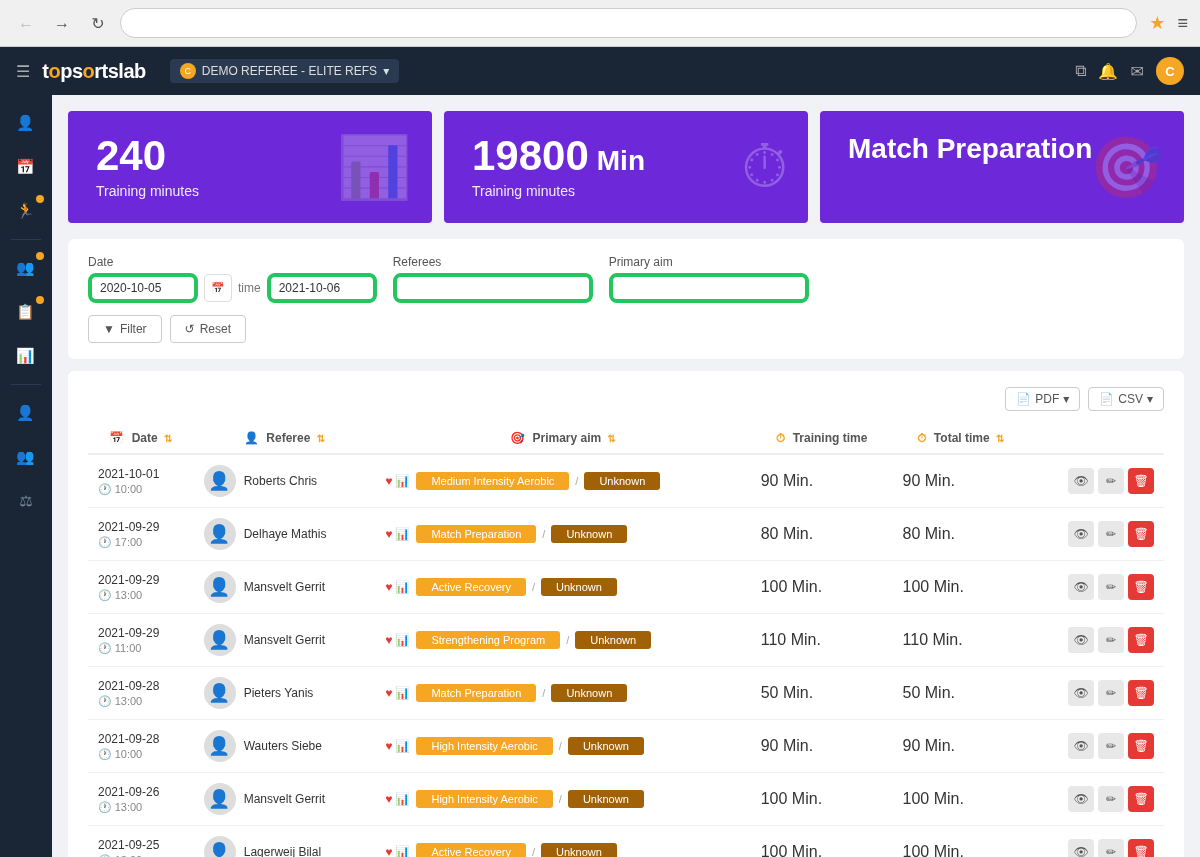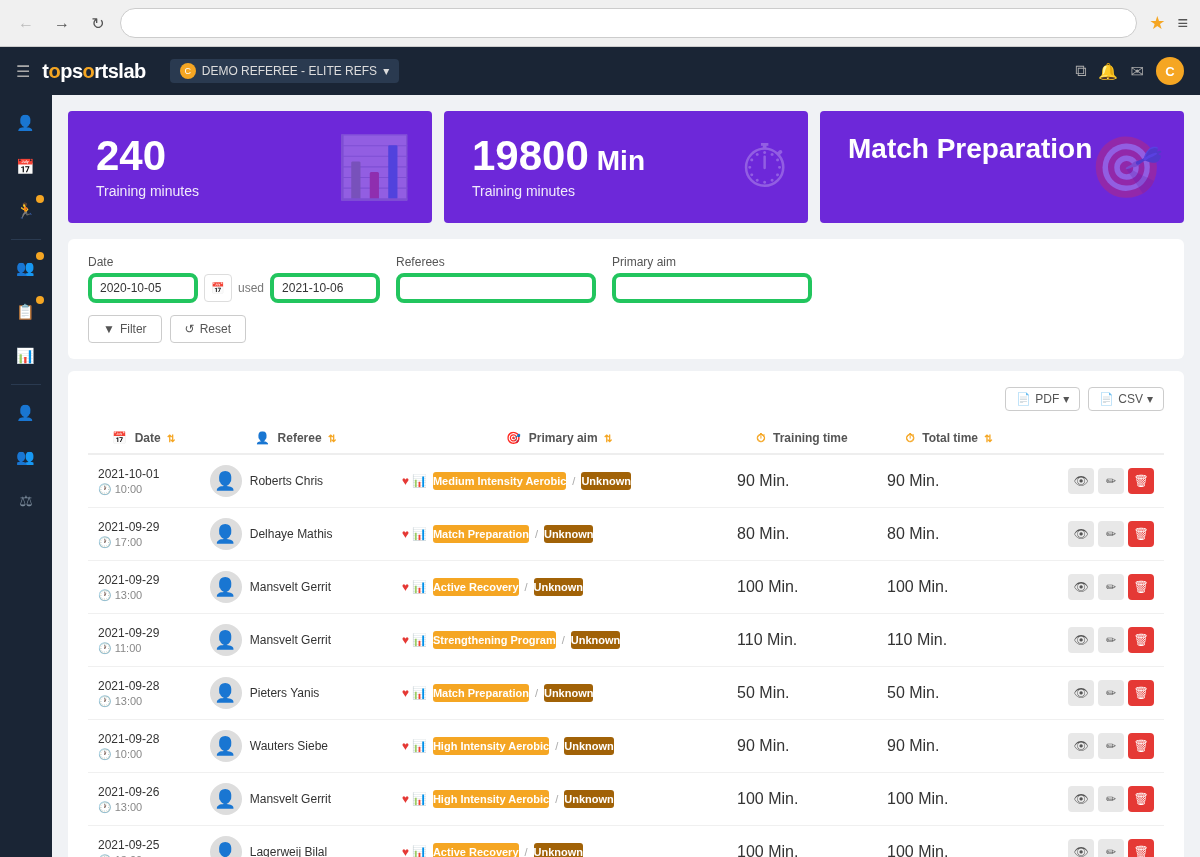--- a/index.html
+++ b/index.html
@@ -230,24 +230,24 @@
     .referee-cell { display: flex; align-items: center; gap: 8px; }
     .referee-avatar {
       width: 32px; height: 32px; border-radius: 50%;
       background: #ddd; display: flex; align-items: center; justify-content: center;
       font-size: 18px; color: #888;
     }
 
     .aim-cell { display: flex; align-items: center; gap: 6px; flex-wrap: wrap; }
     .aim-icons { display: flex; gap: 3px; }
     .aim-tag {
-      padding: 3px 0;
+      padding: 3px 15px;
       border-radius: 3px;
       font-size: 11px;
-      font-weight: 700;
+      font-weight: 400;
       color: white;
     }
     .aim-tag.orange { background: #f5a623; }
     .aim-tag.gray { background: #a16207; }
     .aim-separator { color: #aaa; font-size: 11px; }
 
     .time-cell { color: #333; font-size: 16px; }
 
     .action-cell { display: flex; gap: 4px; justify-content: flex-end; }
     .action-btn {
@@ -343,21 +343,21 @@
         </div>
       </div>
 
       <div class="filter-section">
         <div class="filter-row">
           <div class="filter-group">
             <label class="filter-label">Date</label>
             <div class="date-range">
               <input class="filter-input date-input" type="text" value="2020-10-05" style="">
               <button class="date-icon-btn">📅</button>
-              <span class="date-sep">used</span>
+              <span class="date-sep">time</span>
               <input class="filter-input date-input" type="text" value="2021-10-06" style="">
             </div>
           </div>
           <div class="filter-group">
             <label class="filter-label">Referees</label>
             <input class="filter-input" type="text" style="width: 200px;" placeholder="">
           </div>
           <div class="filter-group">
             <label class="filter-label">Primary aim</label>
             <input class="filter-input" type="text" style="width: 200px;" placeholder="">

